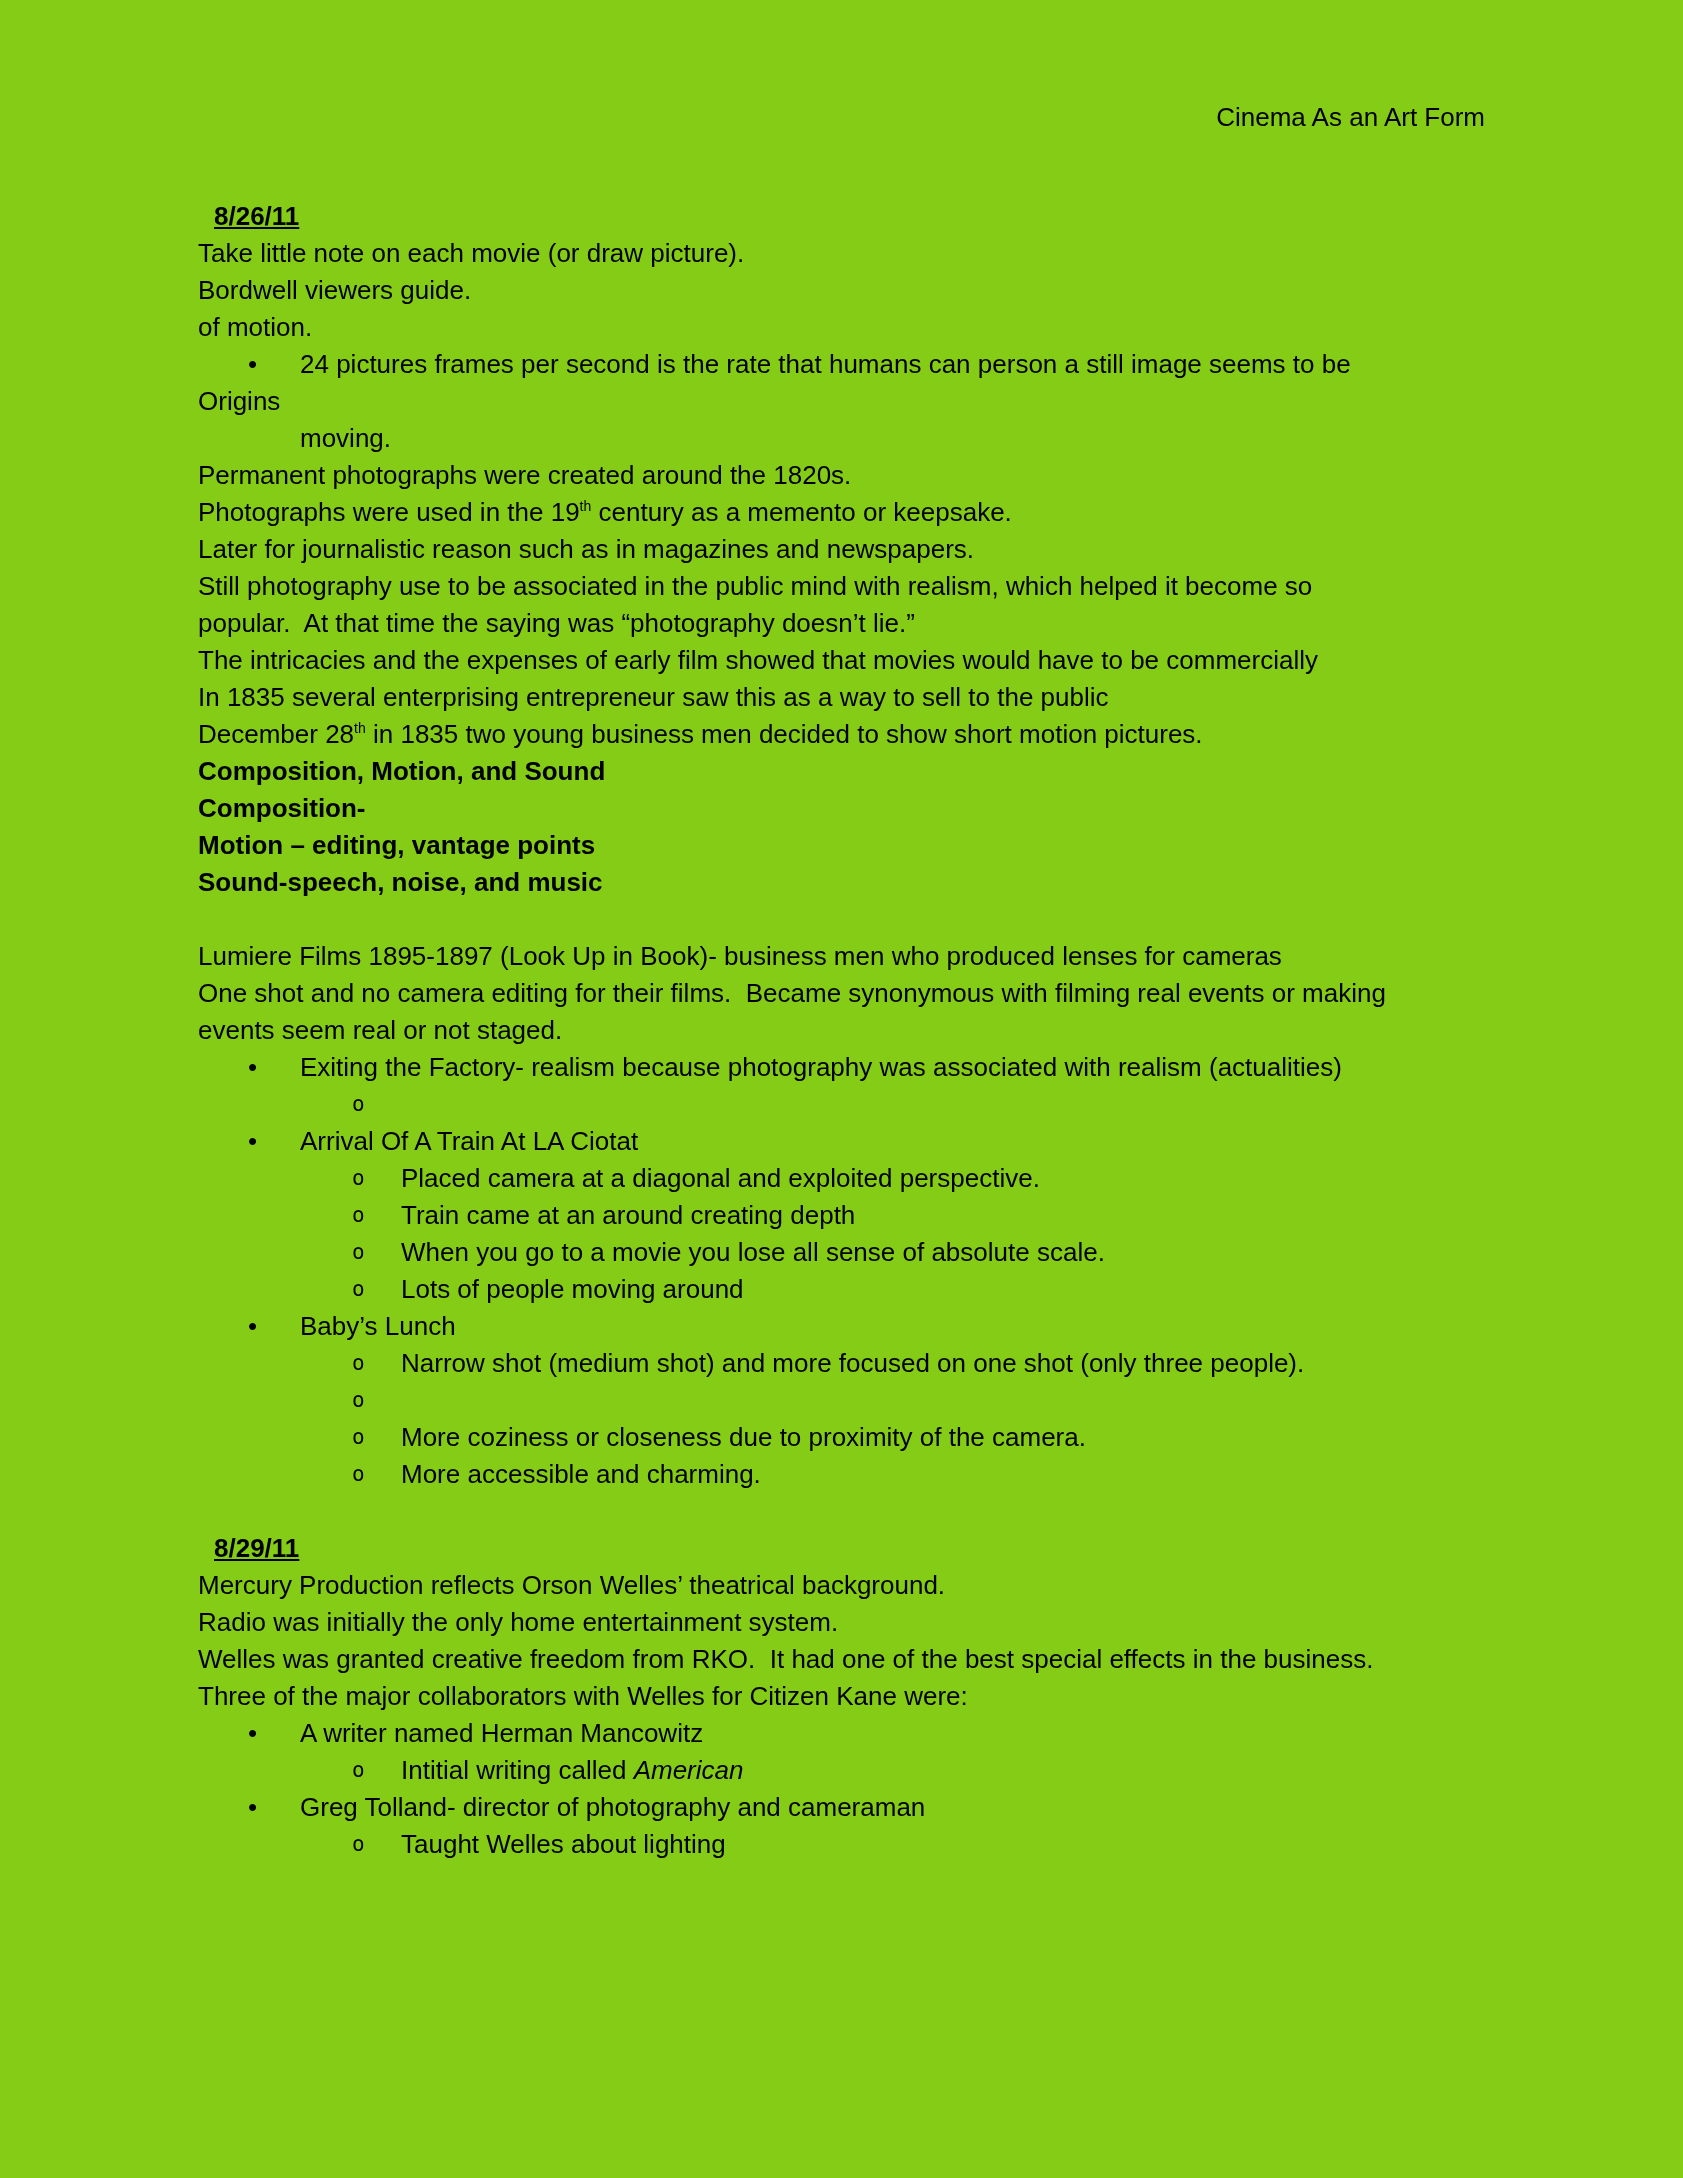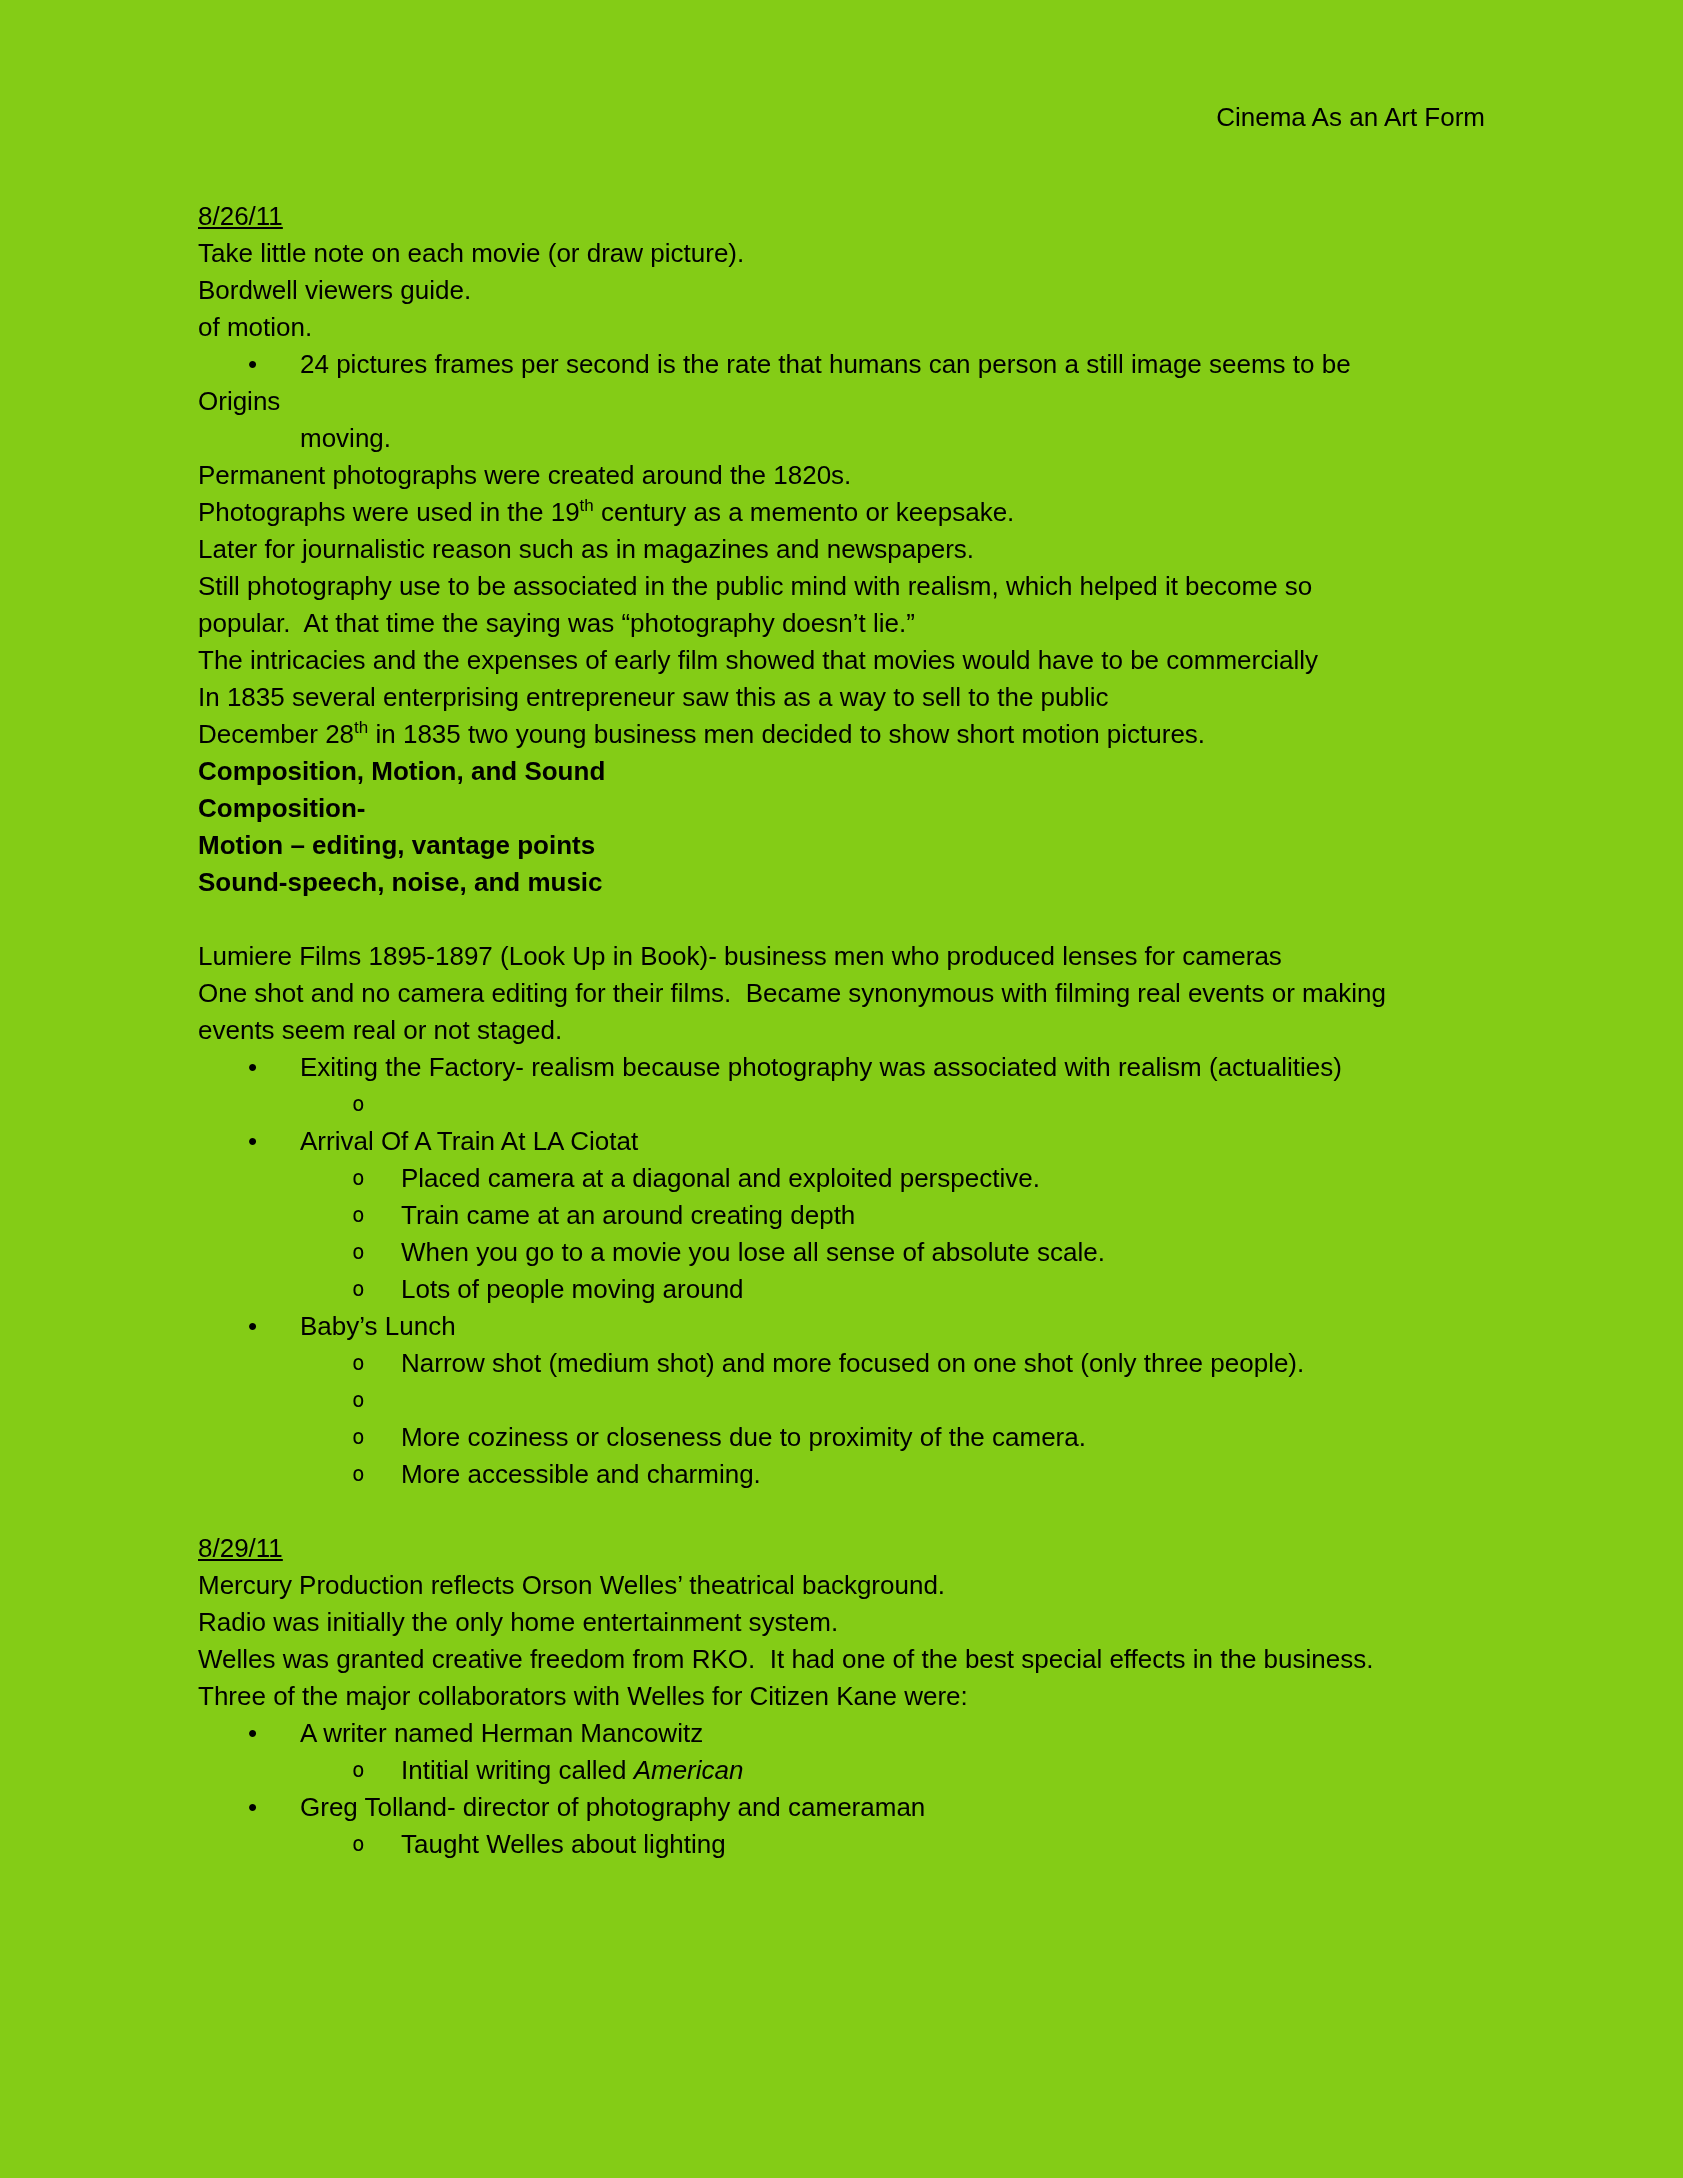--- a/index.html
+++ b/index.html
@@ -27,25 +27,25 @@
     top: 198px;
     left: 198px;
     width: 1317px;
   }
   .line {
     position: relative;
     height: 37px;
     line-height: 37px;
     white-space: pre;
   }
-  .heading { font-weight: normal; text-decoration: underline; }
+  .heading { font-weight: bold; text-decoration: underline; margin-left: 16px; }
   .bold { font-weight: bold; }
   .u { text-decoration: underline; }
   .i { font-style: italic; }
-  .sup { font-size: 17px; vertical-align: super; line-height: 0; }
+  .sup { font-size: 14px; vertical-align: super; line-height: 0; }
   .lvl1 { padding-left: 102px; }
   .lvl1 > .marker { position: absolute; left: 50px; top: 0; }
   .cont1 { padding-left: 102px; }
   .lvl2 { padding-left: 203px; }
   .lvl2 > .marker {
     position: absolute; left: 154px; top: 0;
     font-family: "DejaVu Sans Mono", monospace;
     font-size: 21px;
   }
   .blank { height: 37px; }

